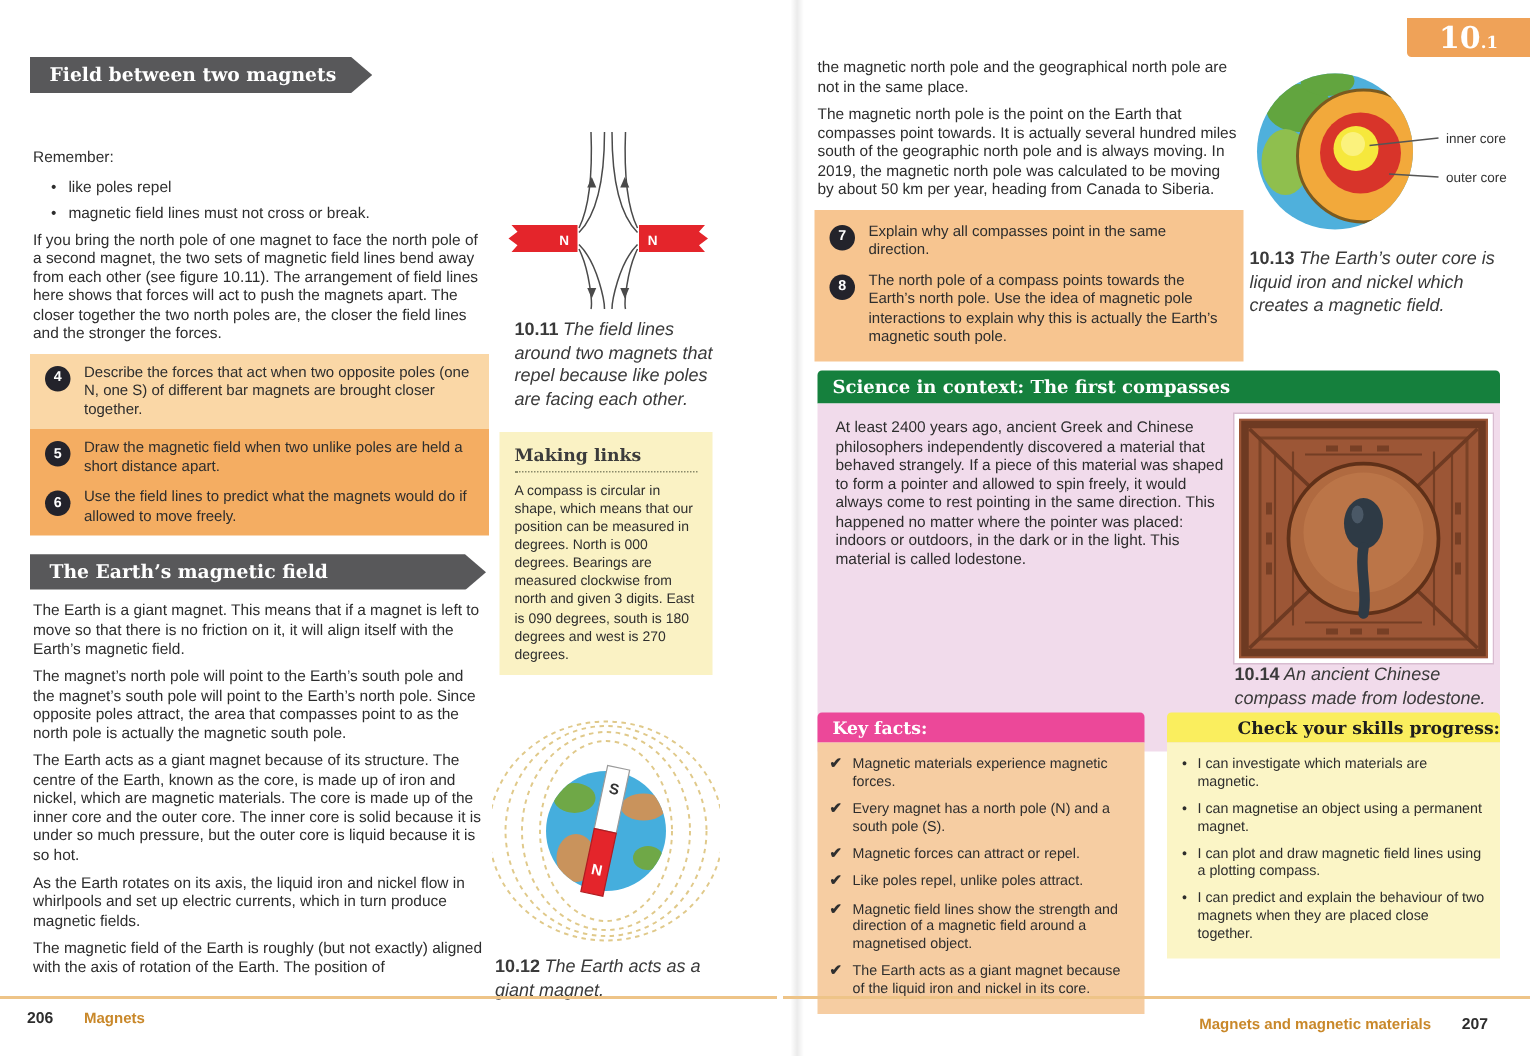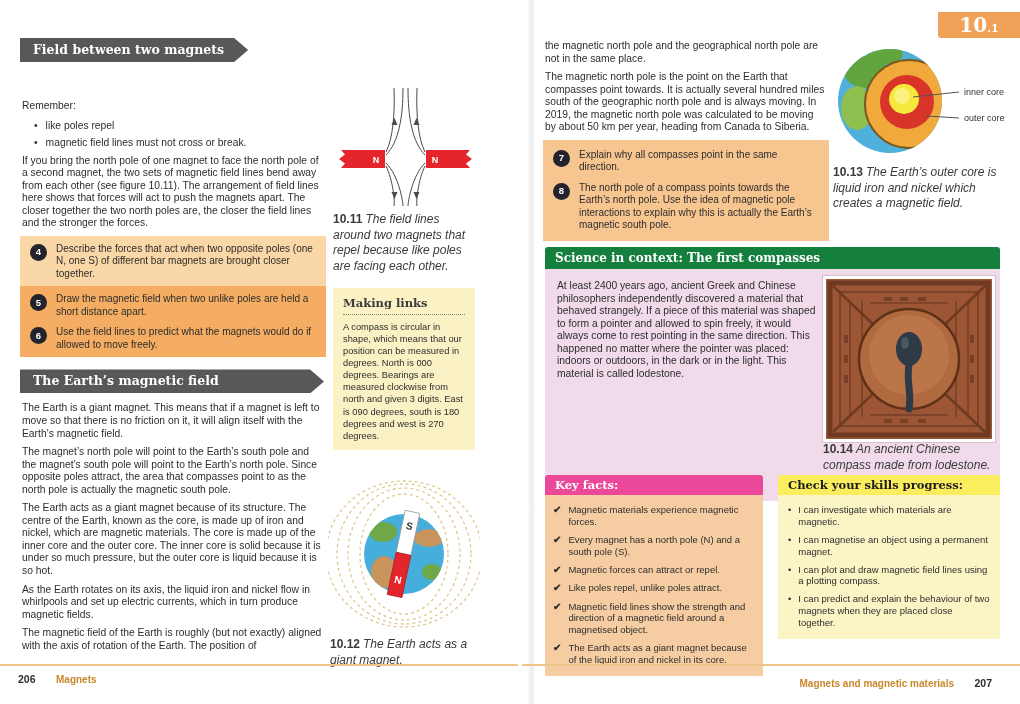--- a/index.html
+++ b/index.html
@@ -112,21 +112,21 @@
     <polygon points="83.5,32 80.5,39 86.5,39"></polygon>
     <polygon points="61.5,113 58.5,106 64.5,106"></polygon>
     <polygon points="83.5,113 80.5,106 86.5,106"></polygon>
   </g>
   <path d="M52,64 L8,64 L12,68.5 L6,73 L12,77.5 L8,82 L52,82 Z" fill="#e4252b"></path>
   <path d="M93,64 L137,64 L133,68.5 L139,73 L133,77.5 L137,82 L93,82 Z" fill="#e4252b"></path>
   <text x="43" y="77" text-anchor="middle" font-size="9" font-weight="bold" fill="#ffffff">N</text>
   <text x="102" y="77" text-anchor="middle" font-size="9" font-weight="bold" fill="#ffffff">N</text>
 </svg>
 
-<div class="abs caption" style="left:333px;top:212px;width:146px;">
+<div class="abs caption" style="left:343px;top:212px;width:146px;">
   <b>10.11</b><span>The field lines around two magnets that repel because like poles are facing each other.</span>
 </div>
 
 <div class="abs sidebox" style="left:333px;top:288px;width:122px;">
   <div class="sidebox-title">Making links</div>
   <div class="sidebox-text">A compass is circular in shape, which means that our position can be measured in degrees. North is 000 degrees. Bearings are measured clockwise from north and given 3 digits. East is 090 degrees, south is 180 degrees and west is 270 degrees.</div>
 </div>
 
 <svg class="abs" style="left:328px;top:480px;" width="152" height="152" viewBox="0 0 152 152">
   <g stroke="#e0c98a" stroke-width="1.3" stroke-dasharray="3,3" fill="none">
@@ -260,21 +260,21 @@
       <span>Magnetic field lines show the strength and direction of a magnetic field around a magnetised object.</span>
     </div>
     <div class="fact-row">
       <span class="check">✔</span>
       <span>The Earth acts as a giant magnet because of the liquid iron and nickel in its core.</span>
     </div>
   </div>
 </div>
 
 <div class="abs" style="left:778px;top:475px;width:222px;">
-  <div class="boxhead" style="background:#faee5e;color:#1d1d1d;">Check your skills progress:</div>
+  <div class="boxhead" style="background:#faee5e;color:#1d1d1d;text-align:right;">Check your skills progress:</div>
   <div style="background:#fbf5c6;padding:9px 8px 4px 10px;">
     <div class="skill-row">
       <span>•</span>
       <span>I can investigate which materials are magnetic.</span>
     </div>
     <div class="skill-row">
       <span>•</span>
       <span>I can magnetise an object using a permanent magnet.</span>
     </div>
     <div class="skill-row">

